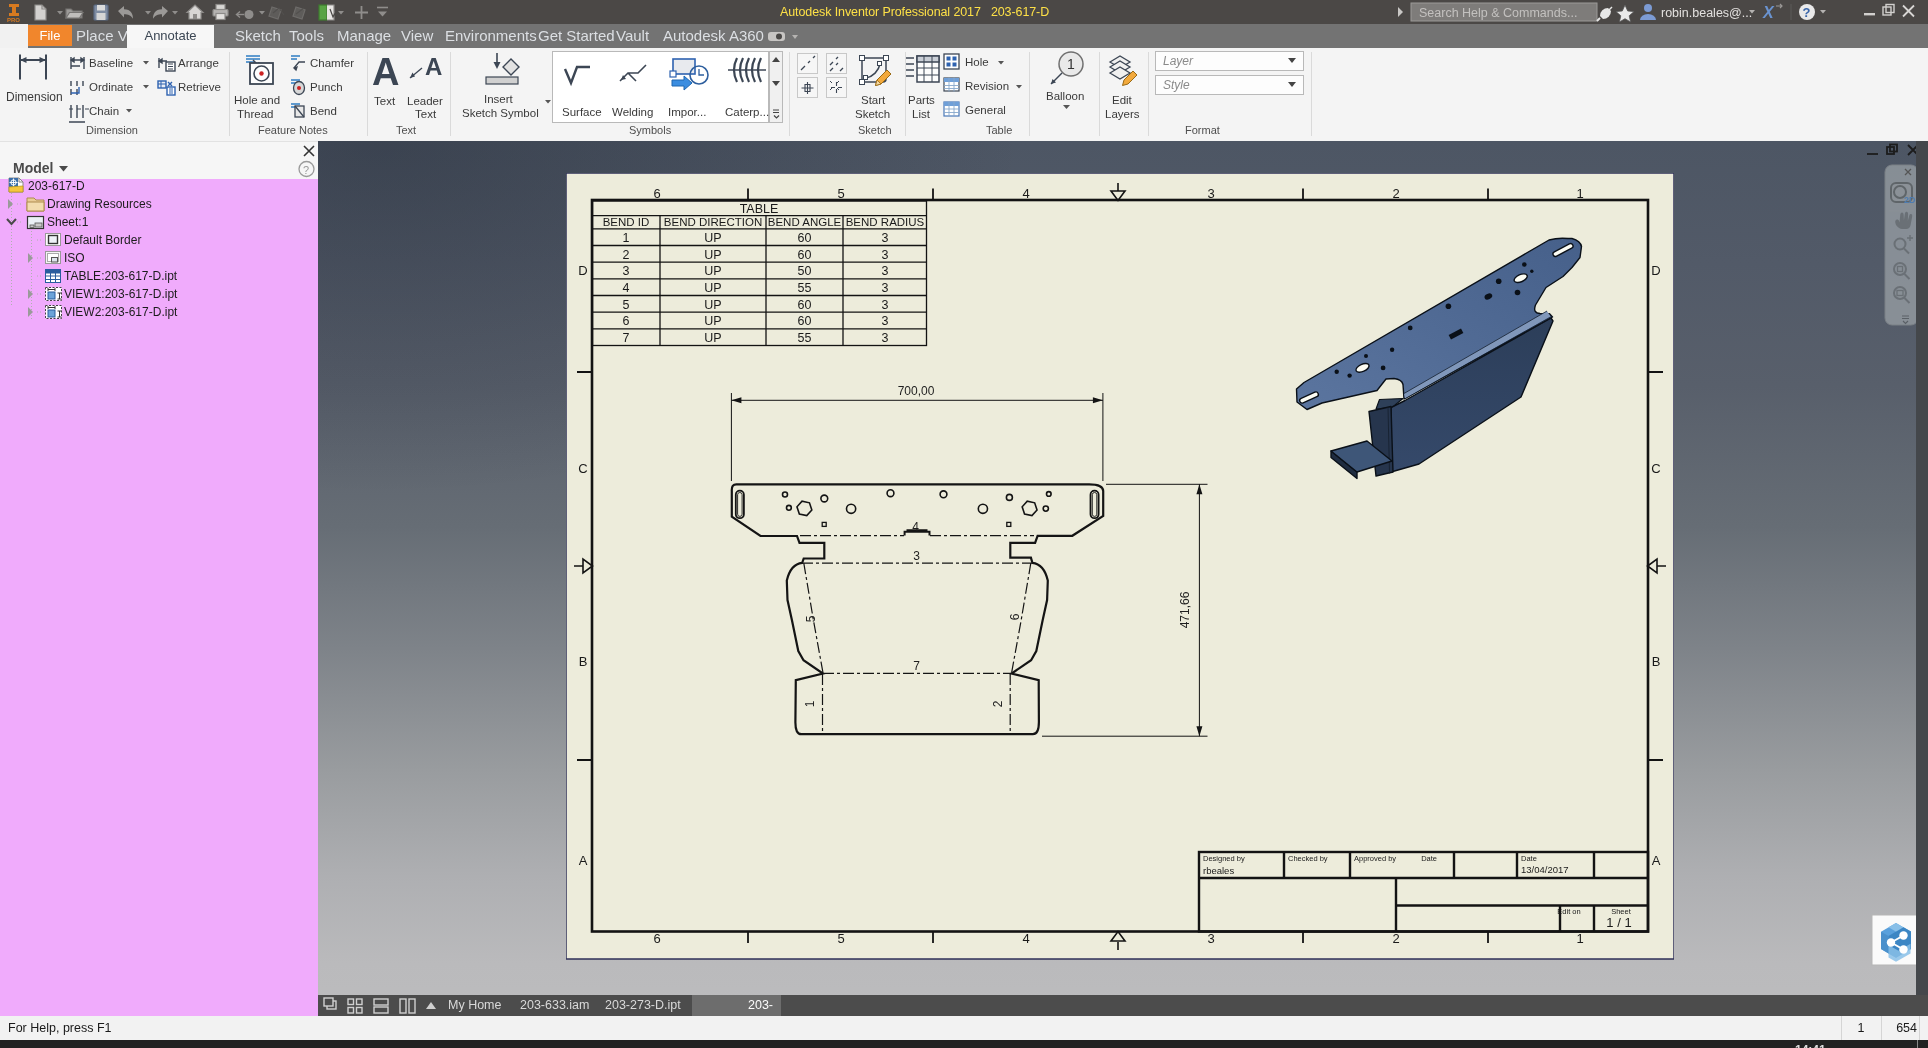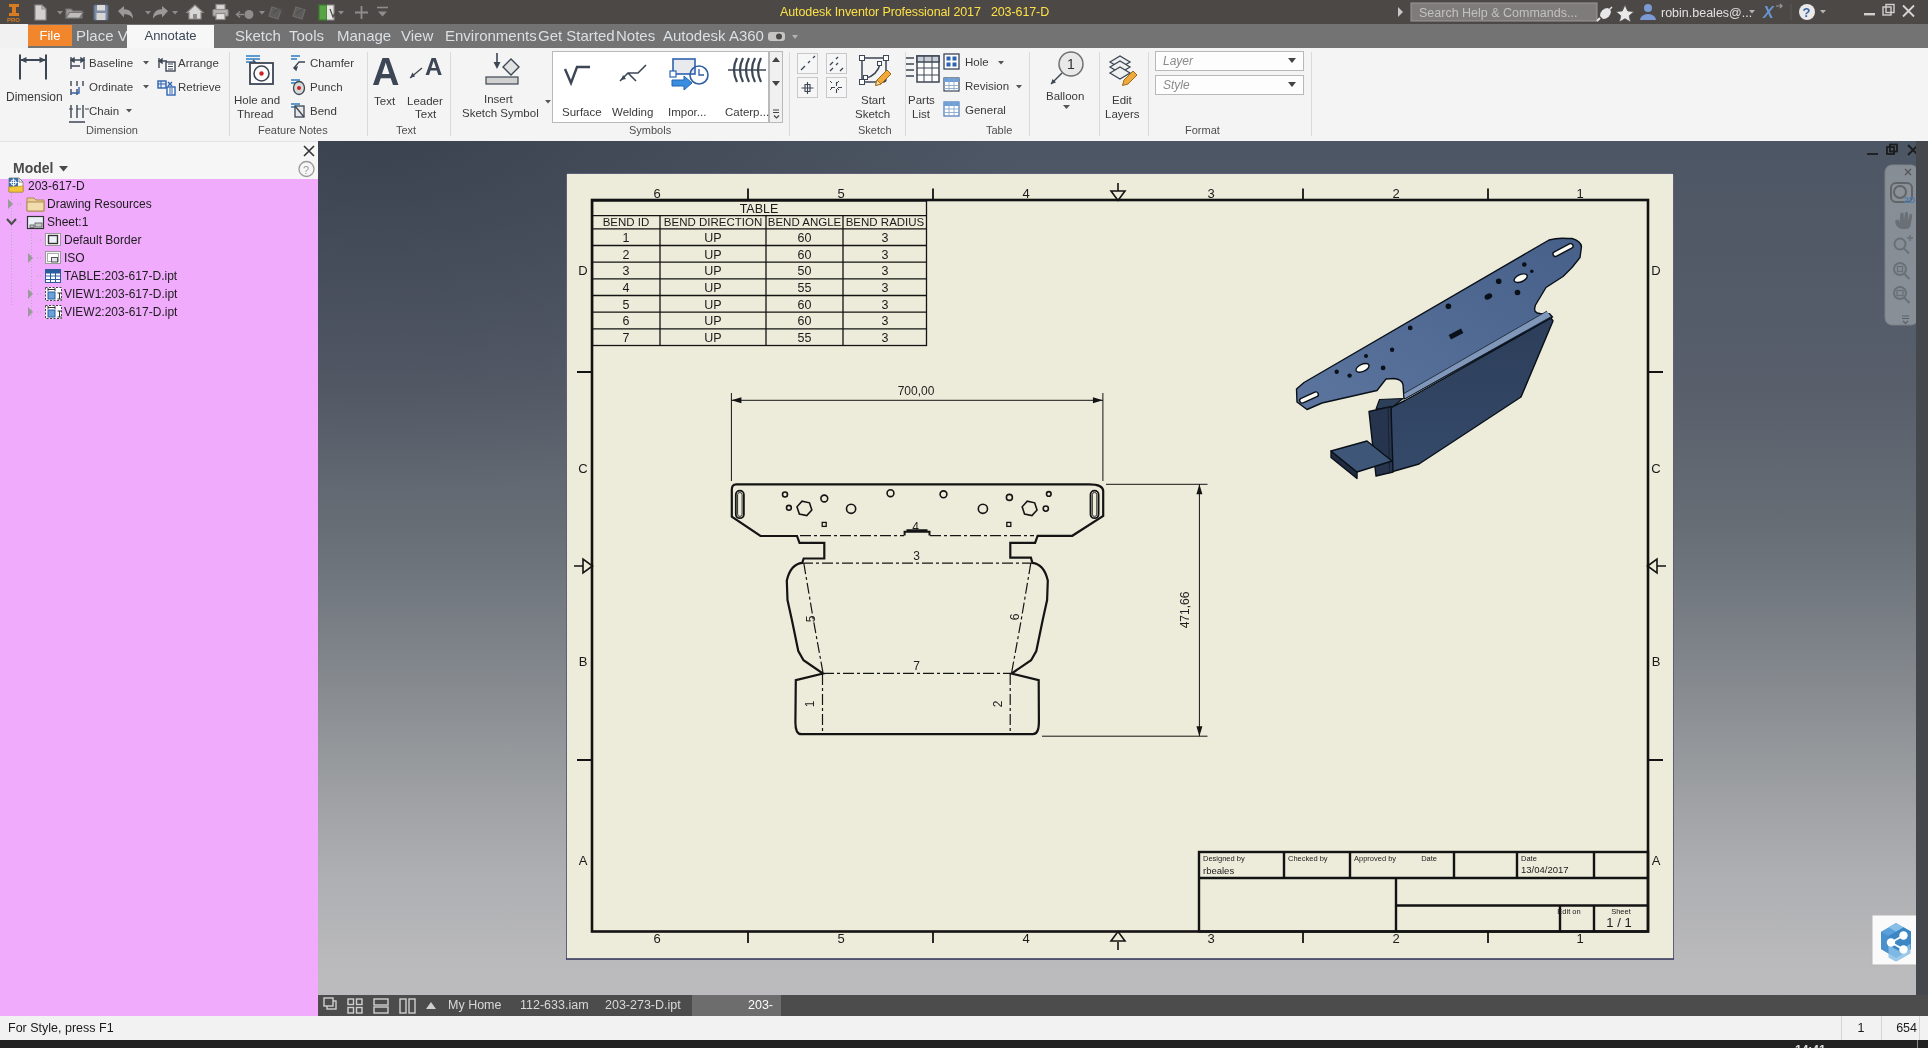--- a/index.html
+++ b/index.html
@@ -121,21 +121,21 @@
   </div>
   <div id="menubar">
     <div id="filetab">File</div>
     <div class="mtab" style="left:48px">Place Views</div>
     <div class="mtab" style="left:207px">Sketch</div>
     <div class="mtab" style="left:261px">Tools</div>
     <div class="mtab" style="left:309px">Manage</div>
     <div class="mtab" style="left:373px">View</div>
     <div class="mtab" style="left:417px">Environments</div>
     <div class="mtab" style="left:510px">Get Started</div>
-    <div class="mtab" style="left:588px">Notes</div>
+    <div class="mtab" style="left:588px">Vault</div>
     <div class="mtab" style="left:635px">Autodesk A360</div>
     <svg class="abs" style="left:740px;top:6px" width="40" height="14">
       <rect x="0" y="2" width="17" height="9" rx="3" fill="#c7c5c3"></rect>
       <circle cx="11" cy="6.5" r="3" fill="#4a4846"></circle>
       <path d="M24,5 l3,4 3,-4 z" fill="#b5b3b1"></path>
     </svg>
   </div>
   <div id="anntab">Annotate</div>
   <div id="ribbon">
   <svg class="abs" style="left:0;top:0" width="1928" height="93" font-family="Liberation Sans, sans-serif">
@@ -719,26 +719,26 @@
         <rect x="30" y="12.5" width="5.5" height="5.5"></rect>
           <rect x="38.5" y="12.5" width="5.5" height="5.5"></rect>
         <rect x="56" y="4" width="14" height="6"></rect>
           <rect x="56" y="12" width="14" height="6"></rect>
         <rect x="82" y="4" width="6" height="14"></rect>
           <rect x="91" y="4" width="6" height="14"></rect>
       </g>
       <path d="M108,14 l5,-7 5,7 z" fill="#d0d0d0"></path>
     </svg>
     <div class="dtab" style="left:130px">My Home</div>
-    <div class="dtab" style="left:202px">112-633.iam</div>
+    <div class="dtab" style="left:202px">203-633.iam</div>
     <div class="dtab" style="left:287px">203-273-D.ipt</div>
     <div id="activetab">203-617-D&nbsp;&nbsp;×</div>
   </div>
   <div id="statusbar">
-    <div class="abs" style="left:8px;top:5px">For Style, press F1</div>
+    <div class="abs" style="left:8px;top:5px">For Help, press F1</div>
     <div class="abs" style="left:1841px;top:0;width:1px;height:24px;background:#d5d5d5"></div>
     <div class="abs" style="left:1881px;top:0;width:1px;height:24px;background:#d5d5d5"></div>
     <div class="abs" style="left:1919px;top:0;width:1px;height:24px;background:#d5d5d5"></div>
     <div class="abs" style="left:1851px;top:5px;width:20px;text-align:center">1</div>
     <div class="abs" style="left:1883px;top:5px;width:34px;text-align:right">654</div>
   </div>
   <div id="taskbar">
     <div class="abs" style="left:1795px;top:3px;color:#dddddd;font-size:12px;font-weight:bold">14:41</div>
     <div class="abs" style="left:1917px;top:0;width:1px;height:8px;background:#888"></div>
   </div>

